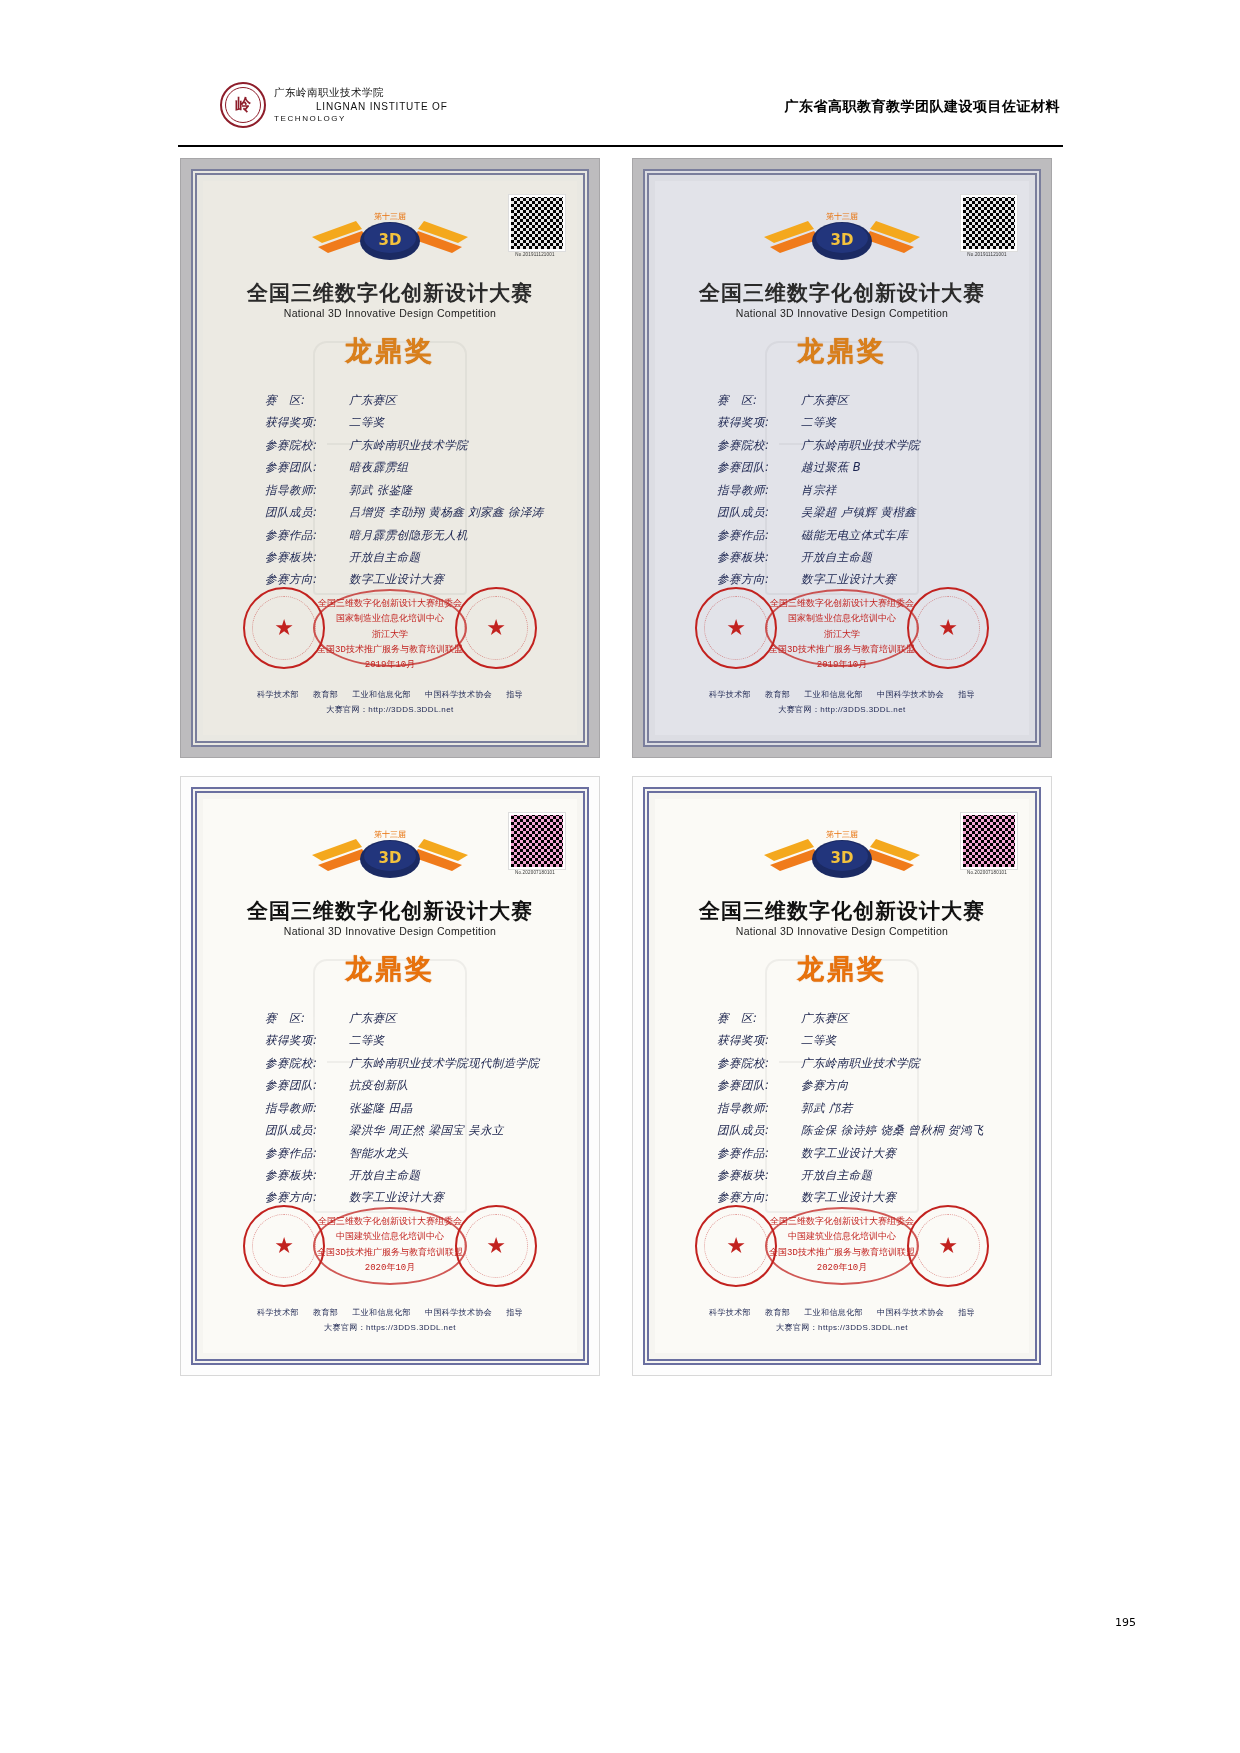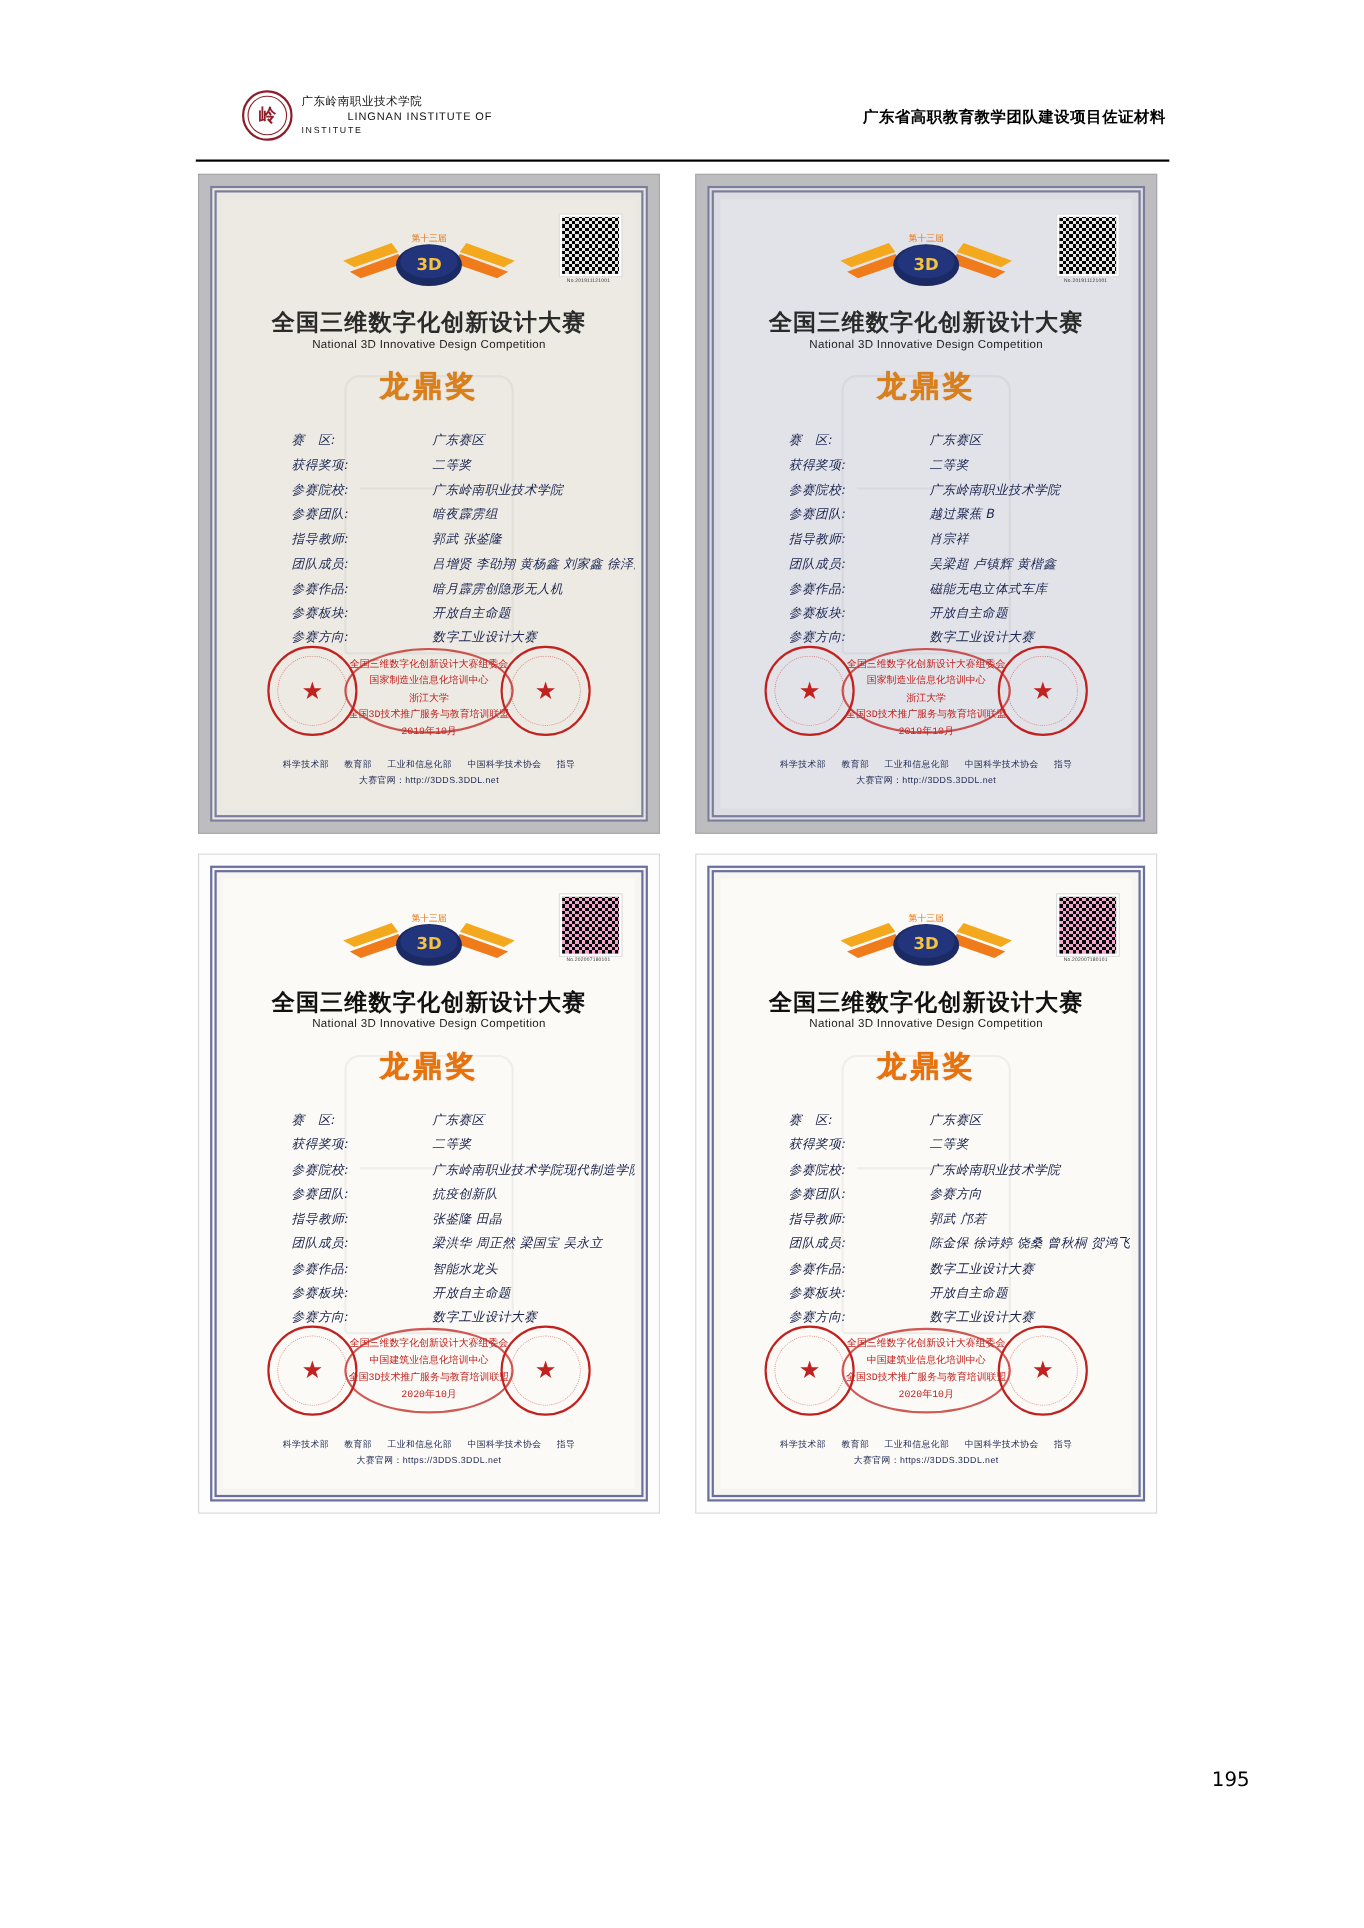--- a/index.html
+++ b/index.html
@@ -272,21 +272,20 @@
     top: 208px;
     font-size: 11.5px;
     line-height: 1.95;
     color: #18204a;
     font-family: "DejaVu Sans", sans-serif;
   }
   .cert.shot .fields { color: #1b2450; }
   .field {
     display: flex;
     white-space: nowrap;
-    gap: 44px;
   }
   .field .k {
     width: 84px;
     flex: 0 0 84px;
     letter-spacing: .5px;
     font-style: italic;
   }
   .field .v {
     font-style: italic;
     letter-spacing: .4px;
@@ -357,36 +356,36 @@
     line-height: 1.8;
     letter-spacing: .4px;
   }
   .cert-footer .row1 span { margin: 0 7px; }
 
   
   .page-number {
     position: absolute;
     right: 104px;
     bottom: 124px;
-    font-size: 18px;
+    font-size: 11px;
     font-family: "DejaVu Sans", sans-serif;
   }
 </style>
 </head>
 <body>
 
 <div class="page-header">
   <div class="logo-block">
     <div class="logo-seal">
       <div class="logo-seal-inner">岭</div>
     </div>
     <div class="logo-text">
       <div class="cn">广东岭南职业技术学院</div>
       <div class="en1">LINGNAN INSTITUTE OF</div>
-      <div class="en2">INSTITUTE</div>
+      <div class="en2">TECHNOLOGY</div>
     </div>
   </div>
   <div class="header-title">广东省高职教育教学团队建设项目佐证材料</div>
 </div>
 <div class="header-rule"></div>
 
 <div class="cert-grid" id="cert-grid">
   <div class="cert shot">
     <div class="frame"></div>
     <div class="paper">

